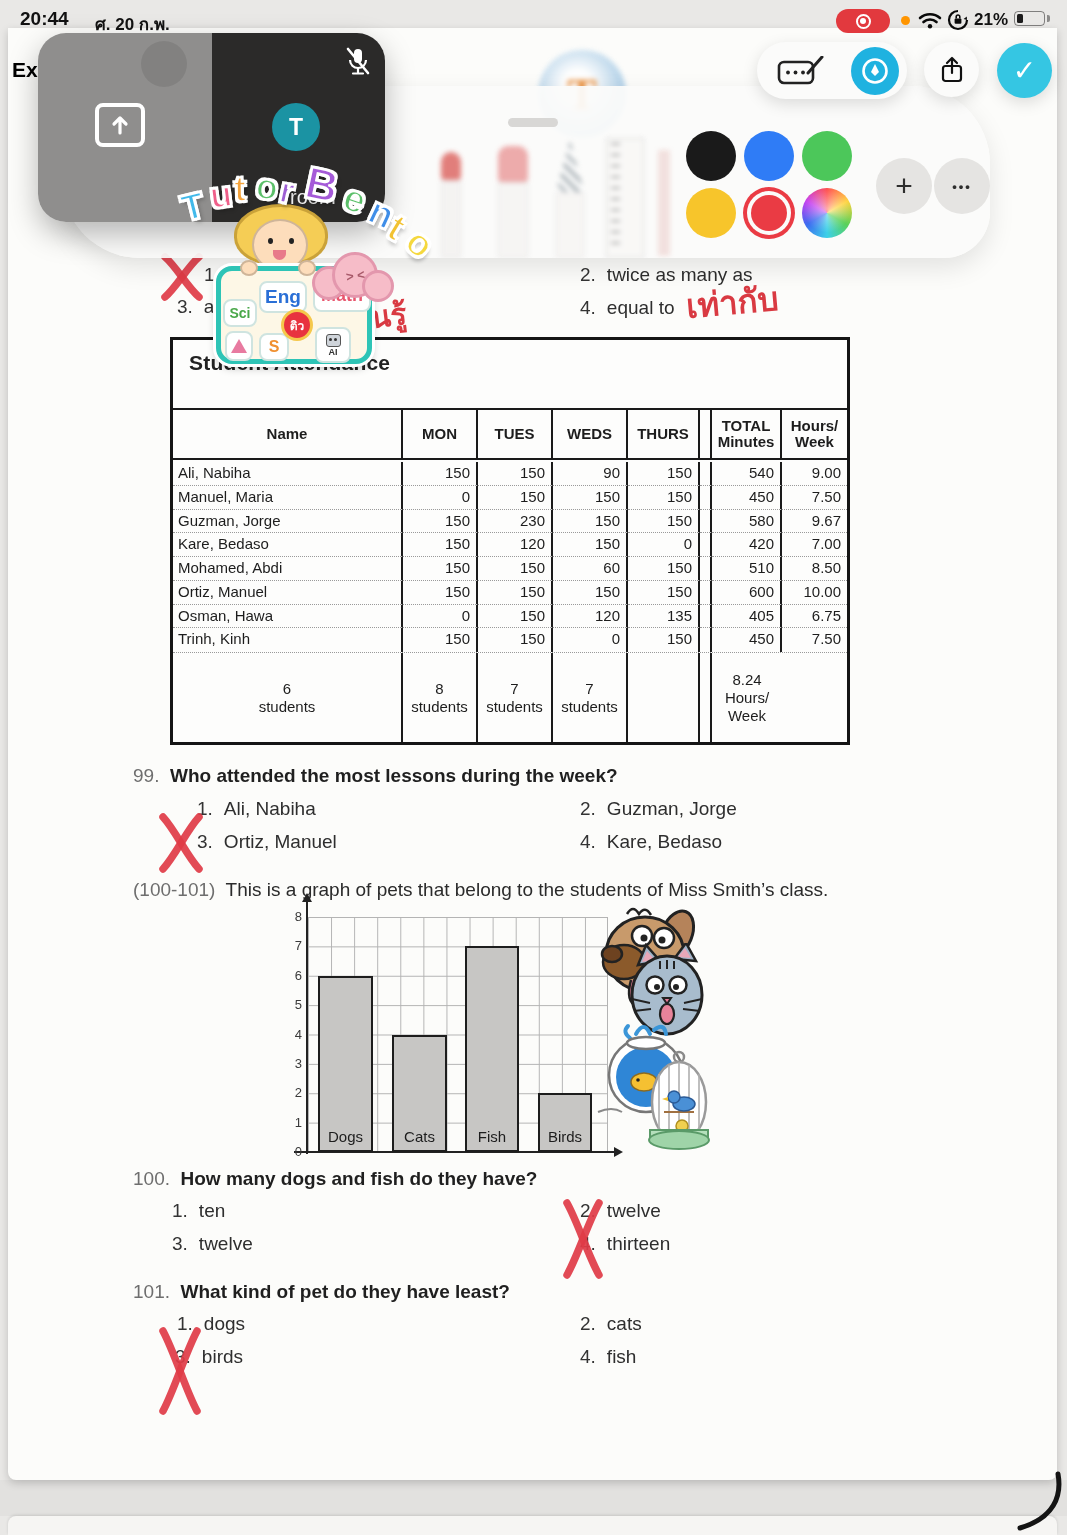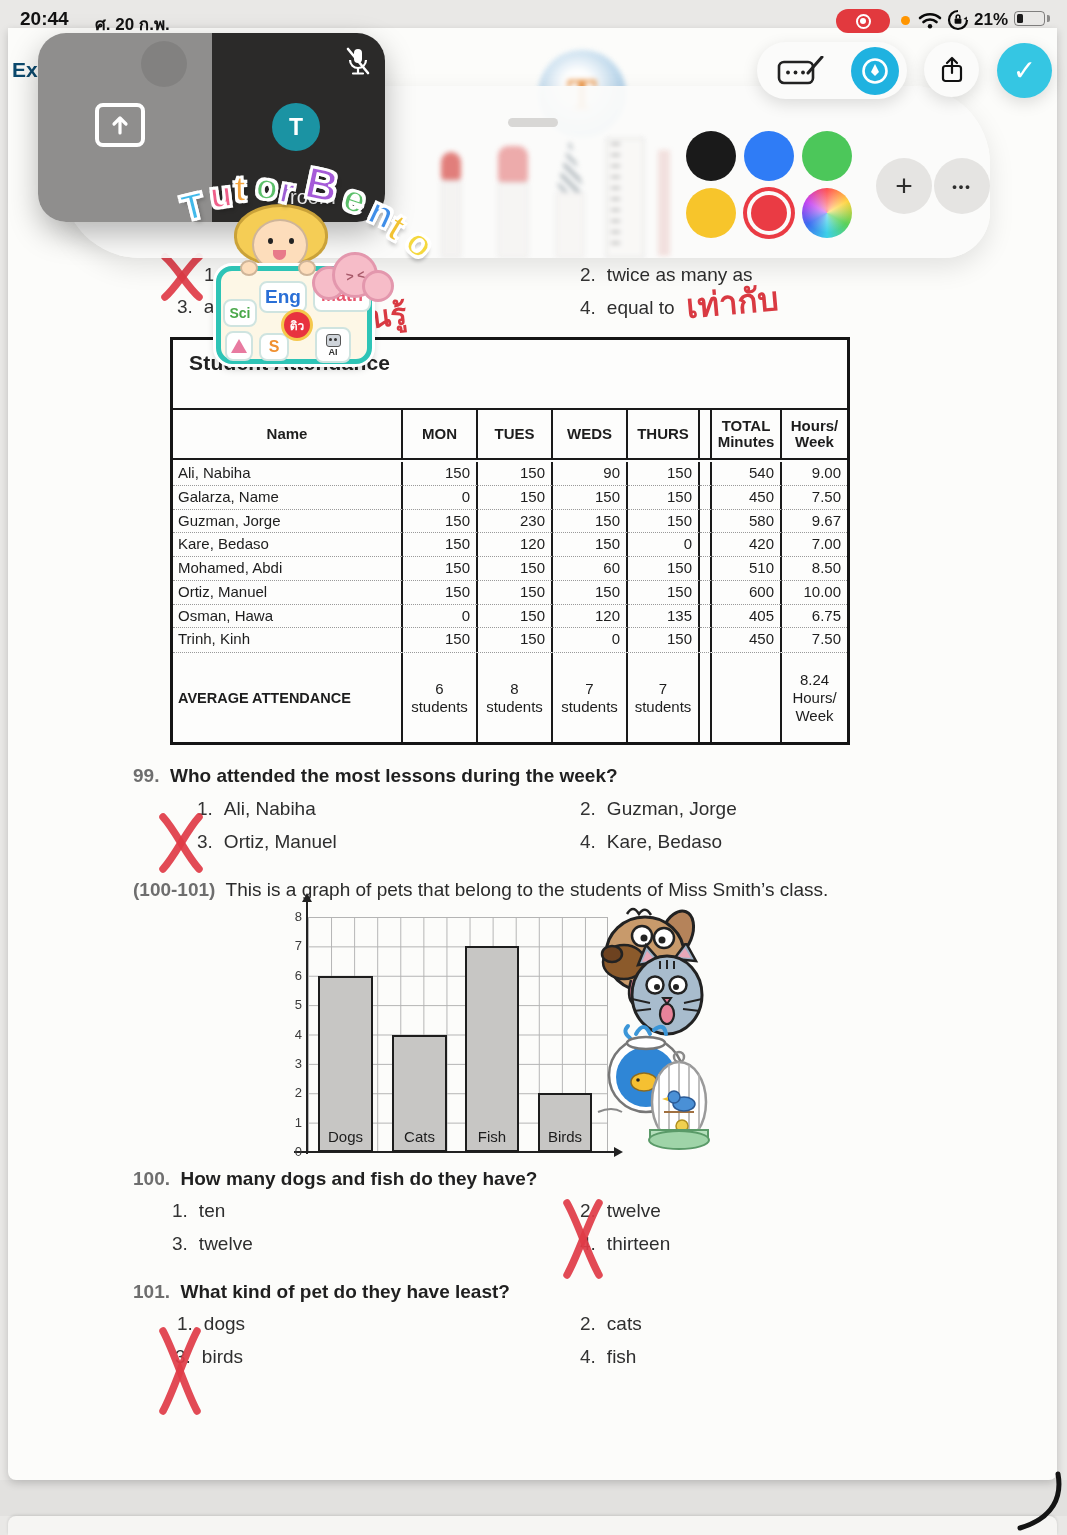--- a/index.html
+++ b/index.html
@@ -87,21 +87,21 @@
   .comp{position:absolute;background:#fff;border:2px solid #cfe4e0;border-radius:8px;display:flex;align-items:center;justify-content:center;font-weight:800}
   .badge{position:absolute;left:60px;top:38px;width:32px;height:32px;border-radius:50%;background:#e8333f;
          border:3px solid #f5c84c;color:#fff;font-size:12px;font-weight:700;display:flex;align-items:center;justify-content:center;z-index:2}
   .cloud-c{position:absolute;border-radius:50%;background:#f6bcc8;border:3px solid #e397ad}
   .robot{width:15px;height:13px;background:#cfd4da;border:1.5px solid #555;border-radius:3px;position:relative}
   .robot:before,.robot:after{content:"";position:absolute;top:3px;width:3px;height:3px;background:#333;border-radius:50%}
   .robot:before{left:2.5px}.robot:after{right:2.5px}
 
   
   .ws{z-index:5;color:#2e2e2e}
-  .qnum{color:#6e6e6e;font-weight:700}
+  .qnum{color:#6e6e6e;font-weight:400}
   .qtext{color:#1f1f1f;font-weight:700}
   .opt{font-size:19px;color:#2e2e2e}
   .opt .n{display:inline-block;margin-right:11px;color:#333}
   .thai-ink{color:#d93a42;font-weight:700;z-index:8}
 
   
   .att{left:170px;top:337px;width:680px;height:408px;border:3px solid #151515;background:#fdfdfc;z-index:5}
   .att-title{position:absolute;left:16px;top:11px;font-size:21px;font-weight:700;color:#222;letter-spacing:.2px}
   .gridcols{display:grid;grid-template-columns:230px 75px 75px 75px 72px 12px 70px 65px}
   .att-head{position:absolute;left:0;top:68px;width:674px;height:52px;border-top:2px solid #1a1a1a;border-bottom:2px solid #1a1a1a}
@@ -163,21 +163,21 @@
     <rect x="7.6" y="9.4" width="6.8" height="5.4" rx="1" fill="#0a0a0a"></rect>
     <path d="M9.2 9.4 v-1.6 a1.8 1.8 0 0 1 3.6 0 v1.6" stroke="#0a0a0a" stroke-width="1.6" fill="none"></path>
   </svg>
   <div class="abs sb-pct" style="z-index:60">21%</div>
   <div class="abs sb-batt" style="z-index:60">
       <i></i>
     </div>
   <div class="abs sb-tip" style="z-index:60"></div>
 </div>
 
-<div class="abs" style="left:12px;top:58px;font-size:21px;font-weight:600;color:#0c4a6e;z-index:5">Ex</div>
+<div class="abs" style="left:12px;top:58px;font-size:21px;font-weight:600;color:#000000;z-index:5">Ex</div>
 
 <div class="abs globe">T</div>
 
 <div class="abs panel">
   <div class="abs handle"></div>
   <div class="tools">
     <div class="tool" style="left:379px;top:66px;width:20px;height:106px">
       <div class="tip" style="width:20px;height:28px;background:#d95550"></div>
       <div style="width:20px;height:78px;background:#f2f0ee;border:1px solid #ddd"></div>
     </div>
@@ -286,21 +286,21 @@
   </div>
   <div class="att-body gridcols">
       <div class="ac c0">Ali, Nabiha</div>
       <div class="ac c1">150</div>
       <div class="ac c2">150</div>
       <div class="ac c3">90</div>
       <div class="ac c4">150</div>
       <div class="ac c5"></div>
       <div class="ac c6">540</div>
       <div class="ac c7">9.00</div>
-      <div class="ac c0">Galarza, Name</div>
+      <div class="ac c0">Manuel, Maria</div>
       <div class="ac c1">0</div>
       <div class="ac c2">150</div>
       <div class="ac c3">150</div>
       <div class="ac c4">150</div>
       <div class="ac c5"></div>
       <div class="ac c6">450</div>
       <div class="ac c7">7.50</div>
       <div class="ac c0">Guzman, Jorge</div>
       <div class="ac c1">150</div>
       <div class="ac c2">230</div>
@@ -344,21 +344,20 @@
       <div class="ac c0" style="border-bottom: none;">Trinh, Kinh</div>
       <div class="ac c1" style="border-bottom: none;">150</div>
       <div class="ac c2" style="border-bottom: none;">150</div>
       <div class="ac c3" style="border-bottom: none;">0</div>
       <div class="ac c4" style="border-bottom: none;">150</div>
       <div class="ac c5" style="border-bottom: none;"></div>
       <div class="ac c6" style="border-bottom: none;">450</div>
       <div class="ac c7" style="border-bottom: none;">7.50</div>
     </div>
   <div class="att-avg gridcols">
-    <div class="vc avg-label">AVERAGE ATTENDANCE</div>
     <div class="vc">
         <span>6</span>
         <span>students</span>
       </div>
     <div class="vc">
         <span>8</span>
         <span>students</span>
       </div>
     <div class="vc">
         <span>7</span>

